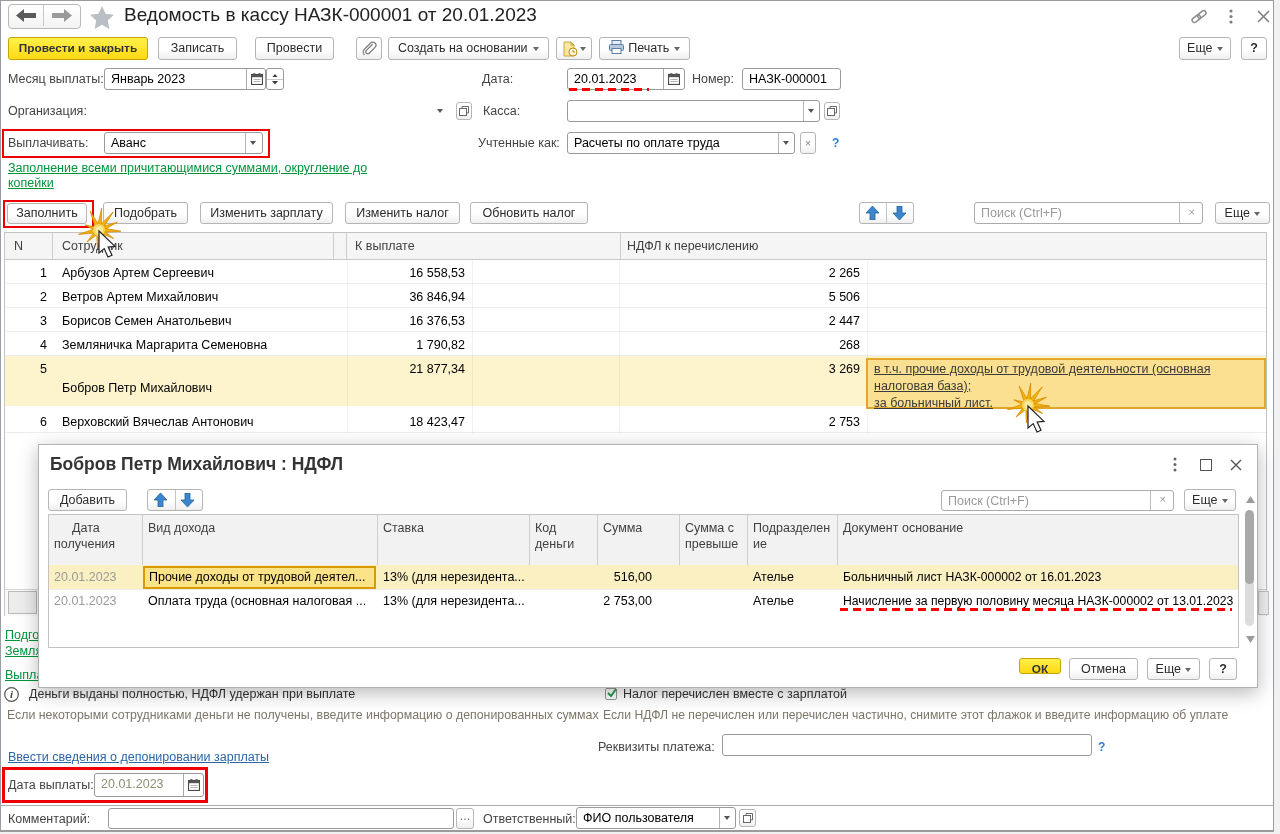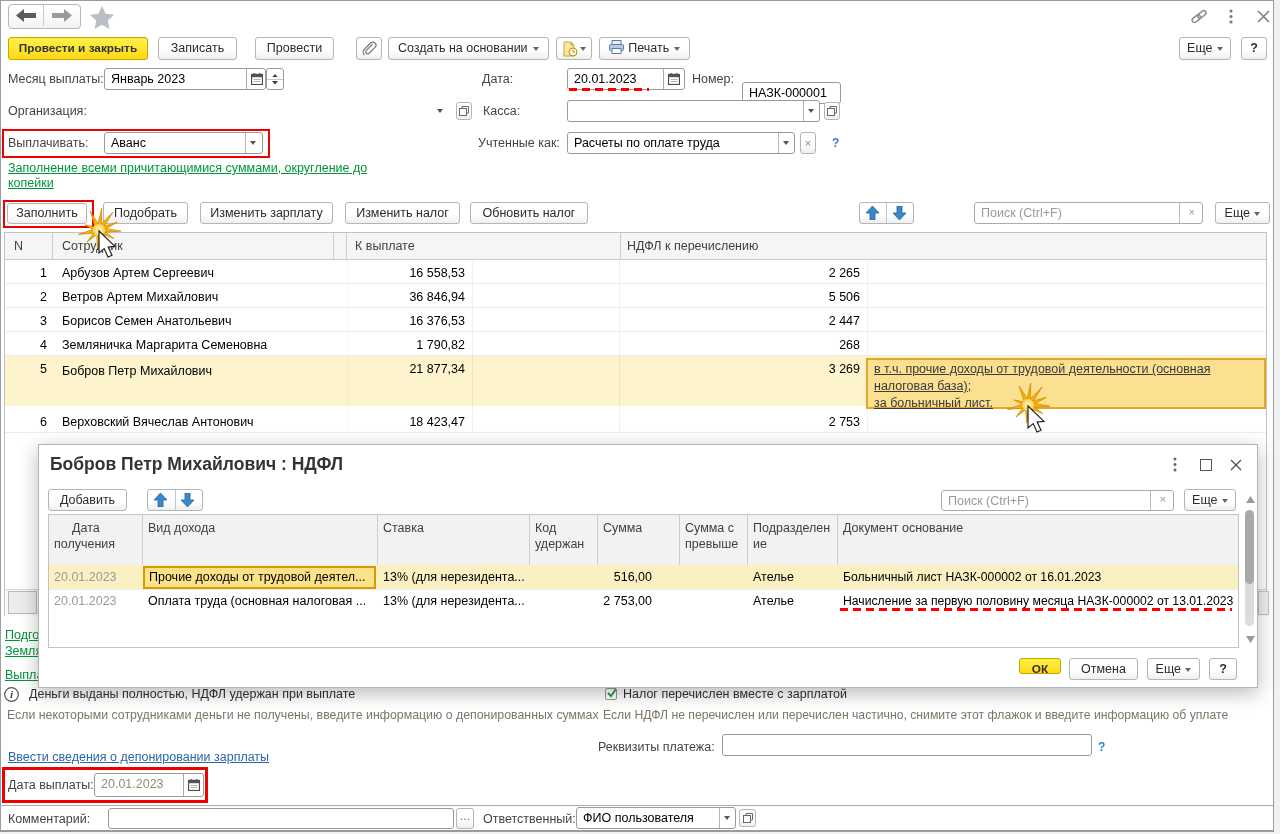--- a/index.html
+++ b/index.html
@@ -37,20 +37,21 @@
 <div class="ab" style="left:43px;top:5px;width:1px;height:21px;background:#c9c9c9;"></div>
 <svg class="ab" style="left:16px;top:9px;" width="20" height="13" viewBox="0 0 20 13">
       <path d="M8 0 L8 4 L20 4 L20 9 L8 9 L8 13 L0 6.5 Z" fill="#5a5a5a"></path>
     </svg>
 <svg class="ab" style="left:52px;top:9px;" width="20" height="13" viewBox="0 0 20 13">
       <path d="M12 0 L12 4 L0 4 L0 9 L12 9 L12 13 L20 6.5 Z" fill="#9a9a9a"></path>
     </svg>
 <svg class="ab" style="left:90px;top:6px;" width="24" height="23" viewBox="0 0 26 25">
       <path d="M13 0 L16.9 8.3 L26 9.5 L19.3 15.8 L21 24.9 L13 20.5 L5 24.9 L6.7 15.8 L0 9.5 L9.1 8.3 Z" fill="#b9bfc4"></path>
     </svg>
+<div class="ab" style="left:124px;top:4px;font-size:19px;font-weight:normal;color:#222;white-space:nowrap;">Ведомость в кассу НАЗК-000001 от 20.01.2023</div>
 
 <svg class="ab" style="left:1190px;top:8px;" width="18" height="17" viewBox="0 0 18 17">
       <g fill="none" stroke="#8b8b8b" stroke-width="1.5" transform="rotate(-38 9 8.5)">
         <rect x="0.8" y="6.3" width="9.4" height="4.6" rx="2.3"></rect>
         <rect x="7.8" y="6.3" width="9.4" height="4.6" rx="2.3"></rect>
       </g>
     </svg>
 <svg class="ab" style="left:1229px;top:9px;" width="4" height="15" viewBox="0 0 4 15">
       <g fill="#7d7d7d">
         <circle cx="2" cy="2" r="1.6"></circle>
@@ -114,21 +115,21 @@
     </div>
 <svg class="ab" style="left:668px;top:73px;" width="12" height="12" viewBox="0 0 12 12">
       <rect x="0.5" y="1.5" width="11" height="10" fill="#fff" stroke="#4a4a4a" stroke-width="1.2"></rect>
       <rect x="1" y="2" width="10" height="2.2" fill="#555"></rect>
       <rect x="2.3" y="0.2" width="2" height="1.6" fill="#555"></rect>
       <rect x="7.6" y="0.2" width="2" height="1.6" fill="#555"></rect>
       <path d="M2.5 6.5 H9.5 M2.5 8.5 H9.5" stroke="#b5b5b5" stroke-width="1"></path>
     </svg>
 <div class="rdash" style="left:569px;top:88px;width:80px;"></div>
 <div class="lbl" style="left:692px;top:72px;">Номер:</div>
-<div class="fld" style="left:742px;top:68px;width:99px;height:22px;margin-top:14px;">
+<div class="fld" style="left:742px;top:68px;width:99px;height:22px;">
       <span class="tx">НАЗК-000001</span>
     </div>
 
 <div class="lbl" style="left:8px;top:104px;">Организация:</div>
 <div class="trib" style="left:437px;top:109px;"></div>
 <div class="btn sq" style="left:456px;top:102px;width:16px;height:18px;"><svg width="10" height="10" viewBox="0 0 10 10" style="margin-top:3px;">
         <rect x="0.5" y="2.5" width="7" height="7" fill="#fff" stroke="#666"></rect>
         <path d="M3 2.5 L3 0.5 L9.5 0.5 L9.5 7 L7.5 7" fill="none" stroke="#666"></path>
       </svg></div>
 <div class="lbl" style="left:483px;top:104px;">Касса:</div>
@@ -213,21 +214,21 @@
 <div class="cell num" style="left:660px;top:290px;width:200px;">5 506</div>
 <div class="cell num" style="left:0;top:314px;width:47px;">3</div>
 <div class="cell" style="left:62px;top:314px;">Борисов Семен Анатольевич</div>
 <div class="cell num" style="left:265px;top:314px;width:200px;">16 376,53</div>
 <div class="cell num" style="left:660px;top:314px;width:200px;">2 447</div>
 <div class="cell num" style="left:0;top:338px;width:47px;">4</div>
 <div class="cell" style="left:62px;top:338px;">Земляничка Маргарита Семеновна</div>
 <div class="cell num" style="left:265px;top:338px;width:200px;">1 790,82</div>
 <div class="cell num" style="left:660px;top:338px;width:200px;">268</div>
 <div class="cell num" style="left:0;top:362px;width:47px;">5</div>
-<div class="cell" style="left:62px;top:364px;text-align:center;">Бобров Петр Михайлович</div>
+<div class="cell" style="left:62px;top:381px;text-align:center;">Бобров Петр Михайлович</div>
 <div class="cell num" style="left:265px;top:362px;width:200px;">21 877,34</div>
 <div class="cell num" style="left:660px;top:362px;width:200px;">3 269</div>
 <div class="cell num" style="left:0;top:415px;width:47px;">6</div>
 <div class="cell" style="left:62px;top:415px;">Верховский Вячеслав Антонович</div>
 <div class="cell num" style="left:265px;top:415px;width:200px;">18 423,47</div>
 <div class="cell num" style="left:660px;top:415px;width:200px;">2 753</div>
 
 <div class="ab" style="left:866px;top:358px;width:400px;height:51px;background:#fbe091;border:2px solid #e2a62b;box-sizing:border-box;"></div>
 <div class="ab" style="left:874px;top:362px;font-size:12.5px;color:#3a3a3a;text-decoration:underline;white-space:nowrap;">в т.ч. прочие доходы от трудовой деятельности (основная</div>
 <div class="ab" style="left:874px;top:379px;font-size:12.5px;color:#3a3a3a;text-decoration:underline;white-space:nowrap;">налоговая база);</div>
@@ -323,21 +324,21 @@
 <div class="ab" style="left:529px;top:515px;width:1px;height:50px;background:#cdcdcd;z-index:12;"></div>
 <div class="ab" style="left:597px;top:515px;width:1px;height:50px;background:#cdcdcd;z-index:12;"></div>
 <div class="ab" style="left:679px;top:515px;width:1px;height:50px;background:#cdcdcd;z-index:12;"></div>
 <div class="ab" style="left:747px;top:515px;width:1px;height:50px;background:#cdcdcd;z-index:12;"></div>
 <div class="ab" style="left:837px;top:515px;width:1px;height:50px;background:#cdcdcd;z-index:12;"></div>
 <div class="hdrtx ab" style="left:72px;top:521px;z-index:12;">Дата</div>
 <div class="hdrtx ab" style="left:54px;top:537px;z-index:12;">получения</div>
 <div class="hdrtx ab" style="left:148px;top:521px;z-index:12;">Вид дохода</div>
 <div class="hdrtx ab" style="left:383px;top:521px;z-index:12;">Ставка</div>
 <div class="hdrtx ab" style="left:535px;top:521px;z-index:12;">Код</div>
-<div class="hdrtx ab" style="left:535px;top:537px;z-index:12;">удержан</div>
+<div class="hdrtx ab" style="left:535px;top:537px;z-index:12;">деньги</div>
 <div class="hdrtx ab" style="left:603px;top:521px;z-index:12;">Сумма</div>
 <div class="hdrtx ab" style="left:685px;top:521px;z-index:12;">Сумма с</div>
 <div class="hdrtx ab" style="left:685px;top:537px;z-index:12;">превыше</div>
 <div class="hdrtx ab" style="left:753px;top:521px;z-index:12;">Подразделен</div>
 <div class="hdrtx ab" style="left:753px;top:537px;z-index:12;">ие</div>
 <div class="hdrtx ab" style="left:843px;top:521px;z-index:12;">Документ основание</div>
 
 <div class="ab" style="left:49px;top:565px;width:1189px;height:24px;background:#fbf0c2;z-index:11;"></div>
 <div class="ab" style="left:49px;top:589px;width:1189px;height:24px;background:#fff;border-top:1px solid #eee;z-index:11;"></div>
 <div class="cell" style="left:54px;top:570px;color:#9b9b9b;z-index:12;">20.01.2023</div>

